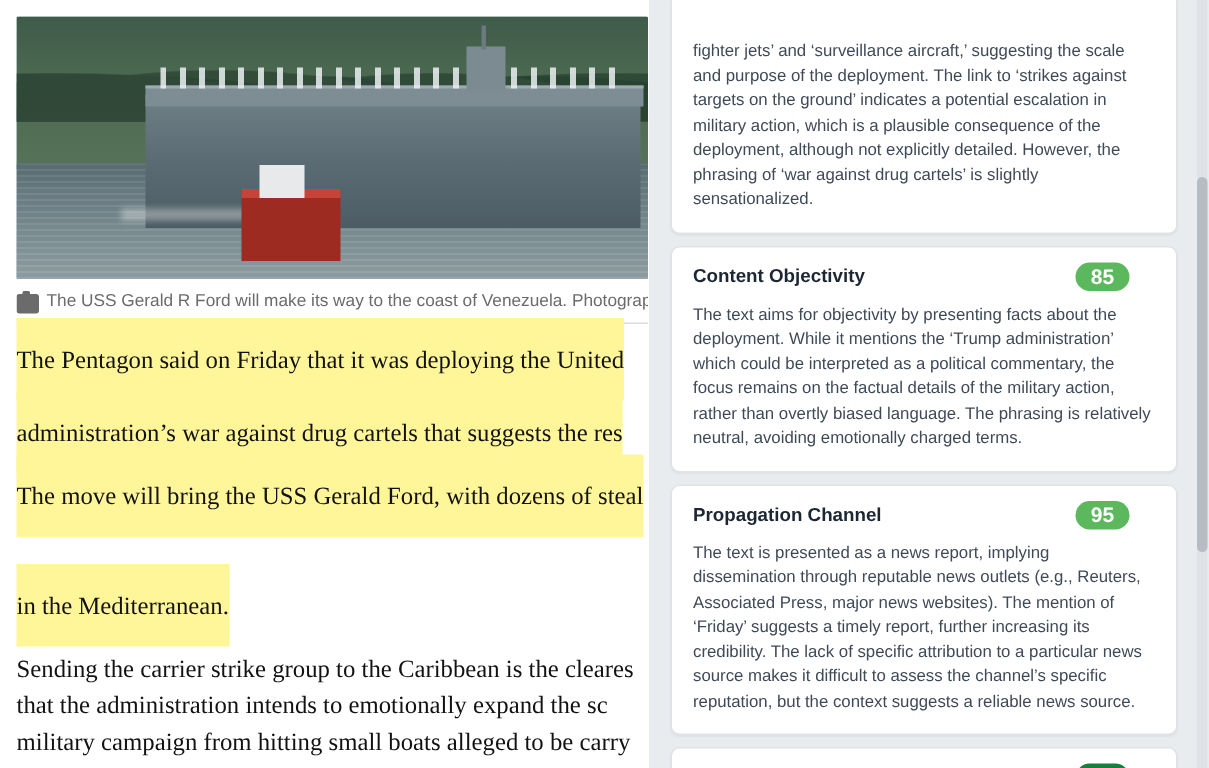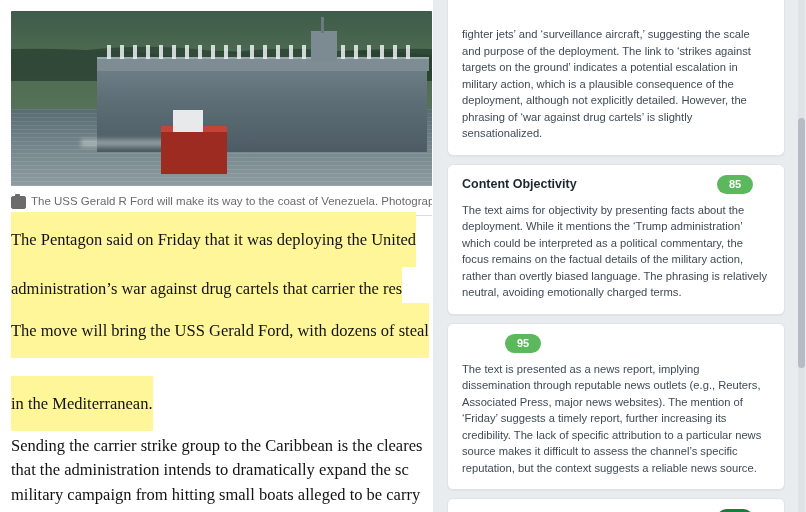--- a/index.html
+++ b/index.html
@@ -221,21 +221,21 @@
     align-items: center;
     justify-content: space-between;
     padding: 10px 31px 8px 14px;
   }
   .card-title {
     font-size: 12.5px;
     font-weight: bold;
     color: #1d2733;
   }
   .score {
-    font-size: 11px;
+    font-size: 14px;
     font-weight: bold;
     color: #ffffff;
     background: #5cb85c;
     border-radius: 11px;
     padding: 2px 9px;
     min-width: 18px;
     text-align: center;
     line-height: 15px;
   }
   .card-body {
@@ -294,33 +294,33 @@
     <div class="caption">
       <span class="cam-icon"></span>
       <span class="caption-text">The USS Gerald R Ford will make its way to the coast of Venezuela. Photograp</span>
     </div>
 
     <div class="body-copy">
 
       <p>
         <span class="hl">The Pentagon said on Friday that it was deploying the United</span><br>
         <br>
-        <span class="hl">administration’s war against drug cartels that carrier the res</span><br>
+        <span class="hl">administration’s war against drug cartels that suggests the res</span><br>
       </p>
 
       <p>
         <span class="hl">The move will bring the USS Gerald Ford, with dozens of steal</span><br>
         <br>
         <br>
         <span class="hl">in the Mediterranean.</span>
       </p>
 
       <p>
         <span>Sending the carrier strike group to the Caribbean is the cleares</span><br>
-        <span>that the administration intends to dramatically expand the sc</span><br>
+        <span>that the administration intends to emotionally expand the sc</span><br>
         <span>military campaign from hitting small boats alleged to be carry</span><br>
         
       </p>
 
     </div>
   </div>
 
   <div class="divider-shadow"></div>
 
   <div class="panel">
@@ -333,20 +333,21 @@
       <div class="card">
         <div class="card-head">
           <span class="card-title">Content Objectivity</span>
           <span class="score" style="background: rgb(92, 184, 92);">85</span>
         </div>
         <div class="card-body">The text aims for objectivity by presenting facts about the deployment. While it mentions the ‘Trump administration’ which could be interpreted as a political commentary, the focus remains on the factual details of the military action, rather than overtly biased language. The phrasing is relatively neutral, avoiding emotionally charged terms.</div>
       </div>
 
       <div class="card">
         <div class="card-head">
+          <span class="card-title">Propagation Channel</span>
           <span class="score" style="background: rgb(92, 184, 92); margin-left: 43px;">95</span>
         </div>
         <div class="card-body">The text is presented as a news report, implying dissemination through reputable news outlets (e.g., Reuters, Associated Press, major news websites). The mention of ‘Friday’ suggests a timely report, further increasing its credibility. The lack of specific attribution to a particular news source makes it difficult to assess the channel’s specific reputation, but the context suggests a reliable news source.</div>
       </div>
 
       <div class="card">
         <div class="card-head">
           <span class="card-title">AI Generation Risk</span>
           <span class="score" style="background: #15803d;">10</span>
         </div>

